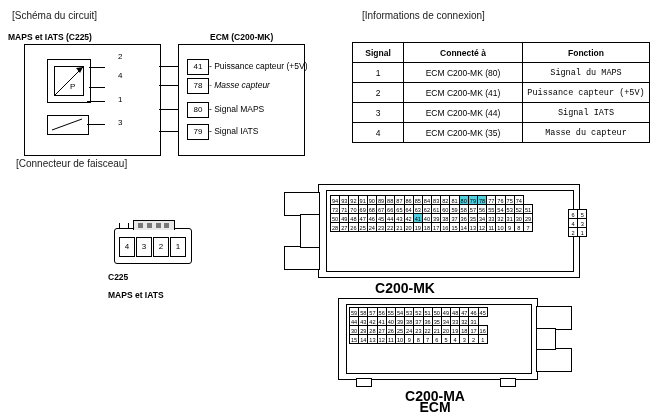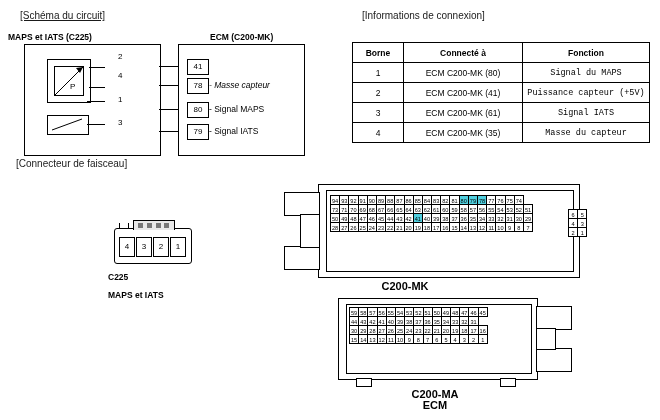--- a/index.html
+++ b/index.html
@@ -108,26 +108,26 @@
     border:1px solid #000;
     margin-left:-1px;margin-top:-1px;
     font-size:5.6px;line-height:10px;
     text-align:center;
     background:#fff;
     box-sizing:border-box;
     overflow:hidden;
   }
   .pin-grid .p.hl{background:#4fd0e0;}
   .ear{position:absolute;border:1px solid #000;background:#fff;}
-  .caption{position:absolute;font-size:11px;font-weight:bold;text-align:center;}
+  .caption{position:absolute;font-size:14px;font-weight:bold;text-align:center;}
 </style>
 </head>
 <body>
 
-<div class="abs section-heading" style="left:20px;top:10px;text-decoration:underline;">[Schéma du circuit]</div>
+<div class="abs section-heading" style="left:12px;top:10px;">[Schéma du circuit]</div>
 <div class="abs section-heading" style="left:362px;top:10px;">[Informations de connexion]</div>
 <div class="abs section-heading" style="left:16px;top:158px;">[Connecteur de faisceau]</div>
 
 <div class="abs bold" style="left:8px;top:32px;font-size:8.5px;">MAPS et IATS (C225)</div>
 <div class="abs bold" style="left:210px;top:32px;font-size:8.5px;">ECM (C200-MK)</div>
 
 <div class="abs" id="circuit-box">
 
   <div id="maps-symbol">
     <div id="maps-inner"></div>
@@ -156,53 +156,54 @@
 <div class="abs wire-num" style="left:118px;top:95px;">1</div>
 <div class="abs wire-num" style="left:118px;top:118px;">3</div>
 
 <div class="abs wire" style="left:159px;top:66px;width:19px;"></div>
 <div class="abs wire" style="left:159px;top:85px;width:19px;"></div>
 <div class="abs wire" style="left:159px;top:109px;width:19px;"></div>
 <div class="abs wire" style="left:159px;top:131px;width:19px;"></div>
 
 <div class="abs" id="ecm-box">
   <div class="pin-cell" style="left:8px;top:14px;">41</div>
+  <div class="pin-label" style="left:30px;top:14px;">- Puissance capteur (+5V)</div>
 
   <div class="pin-cell" style="left:8px;top:33px;">78</div>
   <div class="pin-label" style="left:30px;top:33px;font-style:italic;">- Masse capteur</div>
 
   <div class="pin-cell" style="left:8px;top:57px;">80</div>
   <div class="pin-label" style="left:30px;top:57px;">- Signal MAPS</div>
 
   <div class="pin-cell" style="left:8px;top:79px;">79</div>
   <div class="pin-label" style="left:30px;top:79px;">- Signal IATS</div>
 </div>
 
 <table id="conn-table">
   <thead>
     <tr>
-      <th class="c0">Borne</th>
+      <th class="c0">Signal</th>
       <th class="c1">Connecté à</th>
       <th class="c2">Fonction</th>
     </tr>
   </thead>
   <tbody>
     <tr>
       <td class="c0">1</td>
       <td class="c1">ECM C200-MK (80)</td>
       <td class="c2">Signal du MAPS</td>
     </tr>
     <tr>
       <td class="c0">2</td>
       <td class="c1">ECM C200-MK (41)</td>
       <td class="c2">Puissance capteur (+5V)</td>
     </tr>
     <tr>
       <td class="c0">3</td>
-      <td class="c1">ECM C200-MK (61)</td>
+      <td class="c1">ECM C200-MK (44)</td>
       <td class="c2">Signal IATS</td>
     </tr>
     <tr>
       <td class="c0">4</td>
       <td class="c1">ECM C200-MK (35)</td>
       <td class="c2">Masse du capteur</td>
     </tr>
   </tbody>
 </table>
 

